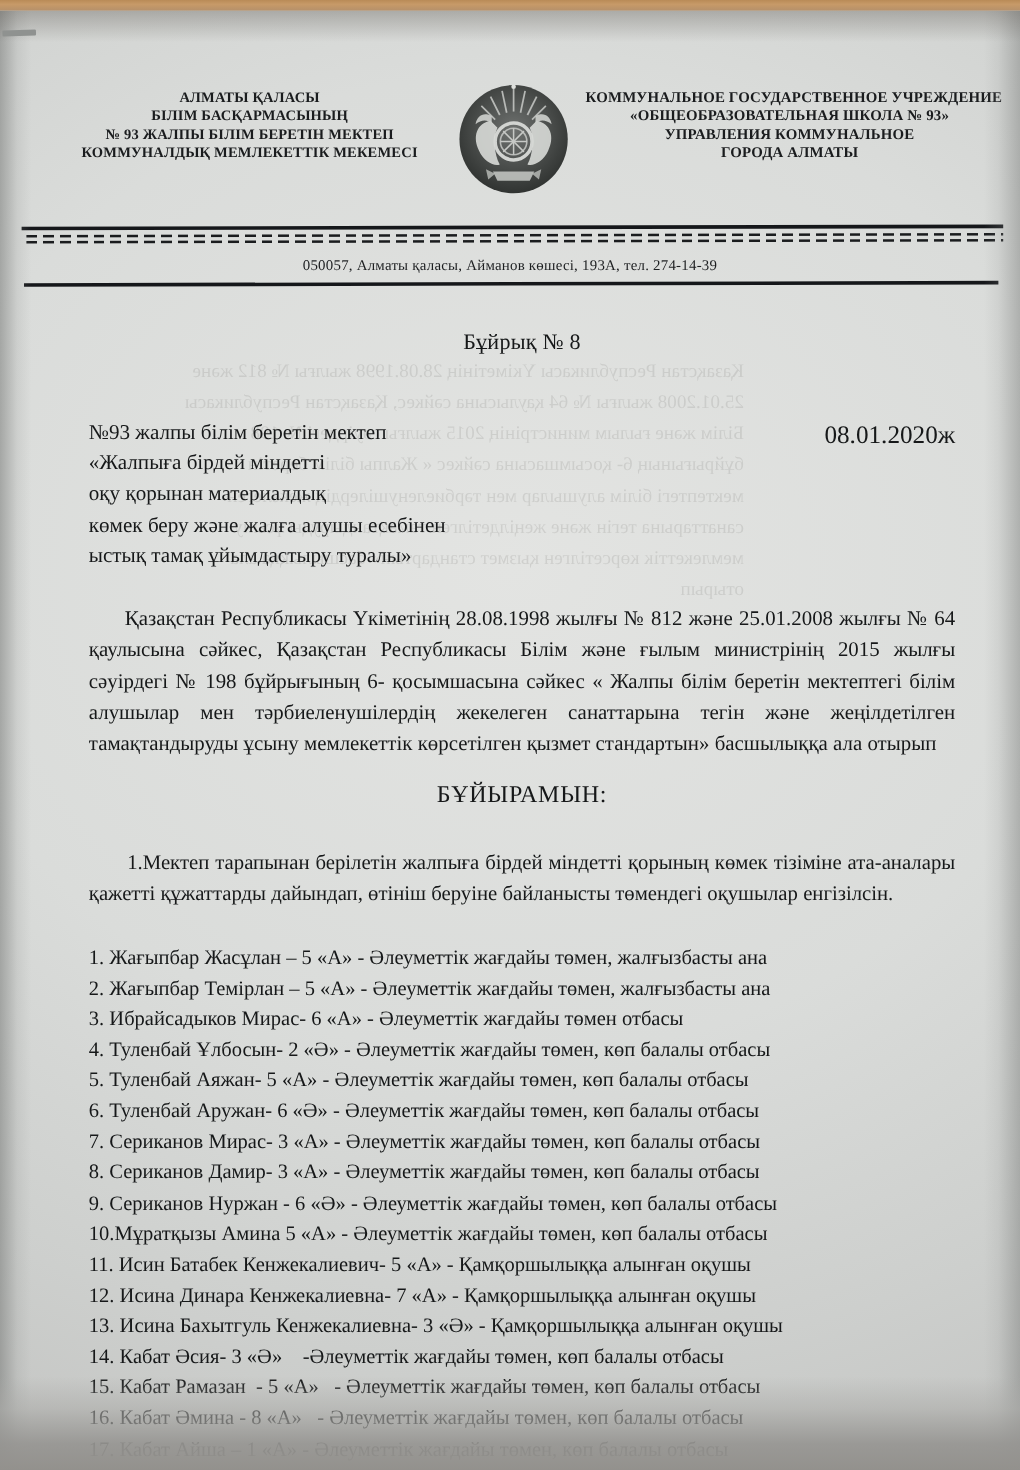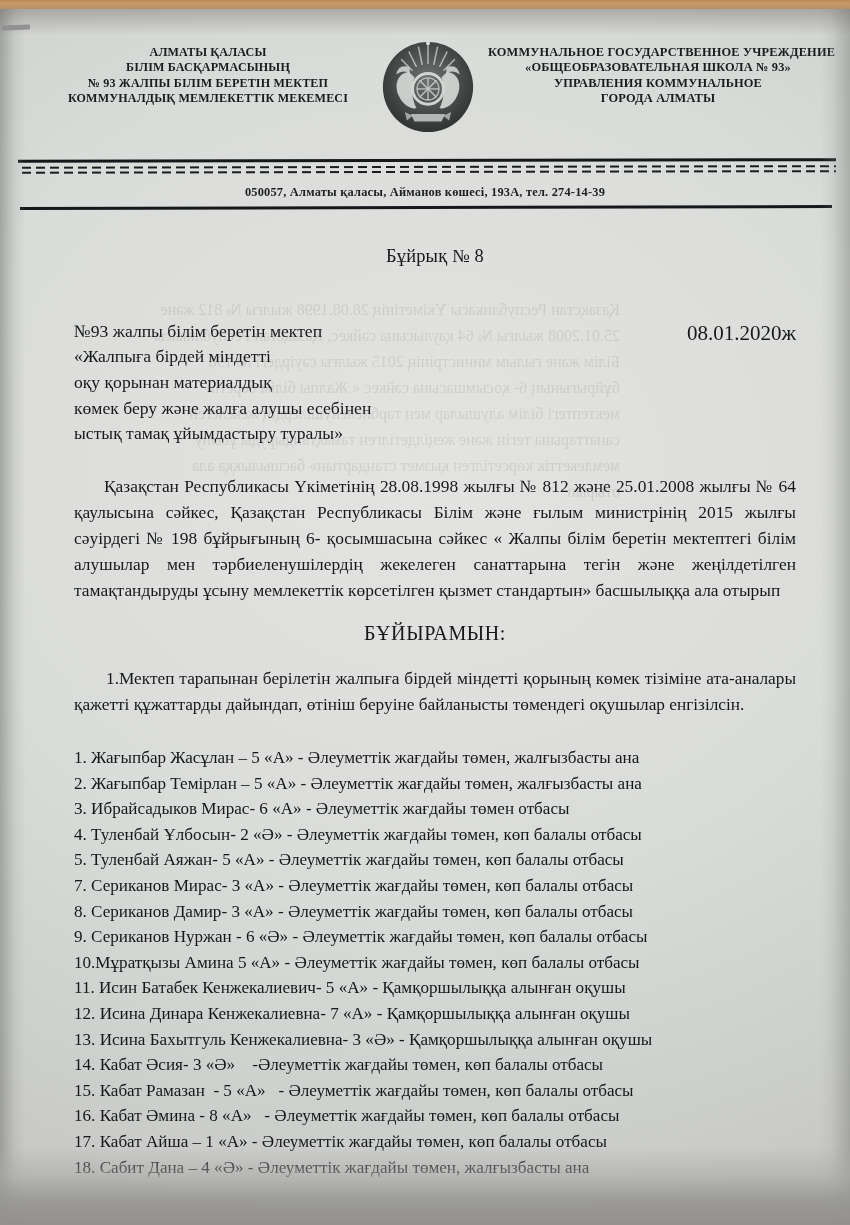--- a/index.html
+++ b/index.html
@@ -86,21 +86,21 @@
     top: 0; left: 0;
     width: 850px;
     color: #16181a;
   }
 
   
   .letterhead {
     display: flex;
     align-items: flex-start;
     justify-content: space-between;
-    padding: 28px 22px 0 48px;
+    padding: 57px 22px 0 48px;
   }
   .lh-left, .lh-right {
     text-align: center;
     font-weight: bold;
     font-size: 12.1px;
     line-height: 15.4px;
     letter-spacing: .15px;
     color: #1a1c1e;
   }
   .lh-left { width: 320px; padding-top: 8px; }
@@ -125,21 +125,21 @@
   }
   .rule-dash {
     height: 2px;
     margin: 4px 14px 0 22px;
     background-image: repeating-linear-gradient(90deg, #1a1c1e 0px, #1a1c1e 9px, rgba(0,0,0,0) 9px, rgba(0,0,0,0) 14px);
     transform: rotate(-0.12deg);
   }
   .rule-dash.second { margin-top: 3px; }
   .addr {
     text-align: center;
-    font-weight: bold;
+    font-weight: normal;
     font-size: 12.4px;
     letter-spacing: .2px;
     padding: 12px 0 6px 0;
     color: #1c1e20;
   }
   .rule-solid-2 {
     height: 2.6px;
     background: #15171a;
     margin: 0 18px 0 20px;
     transform: rotate(-0.14deg);
@@ -189,21 +189,21 @@
   }
 
   .orders-word {
     text-align: center;
     font-size: 20px;
     letter-spacing: .6px;
     margin-top: 16px;
   }
 
   .clause {
-    margin-top: 20px;
+    margin-top: 31px;
     text-align: justify;
     text-indent: 32px;
     font-size: 17.3px;
     line-height: 1.47;
   }
 
   
   .student-list {
     margin-top: 28px;
     padding-bottom: 36px;
@@ -327,20 +327,21 @@
         <div class="orders-word">БҰЙЫРАМЫН:</div>
 
         <div class="clause">1.Мектеп тарапынан берілетін жалпыға бірдей міндетті қорының көмек тізіміне ата-аналары қажетті құжаттарды дайындап, өтініш беруіне байланысты төмендегі оқушылар енгізілсін.</div>
 
         <div class="student-list">
           <div class="student-line">1. Жағыпбар Жасұлан – 5 «А» - Әлеуметтік жағдайы төмен, жалғызбасты ана</div>
           <div class="student-line">2. Жағыпбар Темірлан – 5 «А» - Әлеуметтік жағдайы төмен, жалғызбасты ана</div>
           <div class="student-line">3. Ибрайсадыков Мирас- 6 «А» - Әлеуметтік жағдайы төмен отбасы</div>
           <div class="student-line">4. Туленбай Ұлбосын- 2 «Ә» - Әлеуметтік жағдайы төмен, көп балалы отбасы</div>
           <div class="student-line">5. Туленбай Аяжан- 5 «А» - Әлеуметтік жағдайы төмен, көп балалы отбасы</div>
+          <div class="student-line">6. Туленбай Аружан- 6 «Ә» - Әлеуметтік жағдайы төмен, көп балалы отбасы</div>
           <div class="student-line">7. Сериканов Мирас- 3 «А» - Әлеуметтік жағдайы төмен, көп балалы отбасы</div>
           <div class="student-line">8. Сериканов Дамир- 3 «А» - Әлеуметтік жағдайы төмен, көп балалы отбасы</div>
           <div class="student-line">9. Сериканов Нуржан - 6 «Ә» - Әлеуметтік жағдайы төмен, көп балалы отбасы</div>
           <div class="student-line">10.Мұратқызы Амина 5 «А» - Әлеуметтік жағдайы төмен, көп балалы отбасы</div>
           <div class="student-line">11. Исин Батабек Кенжекалиевич- 5 «А» - Қамқоршылыққа алынған оқушы</div>
           <div class="student-line">12. Исина Динара Кенжекалиевна- 7 «А» - Қамқоршылыққа алынған оқушы</div>
           <div class="student-line">13. Исина Бахытгуль Кенжекалиевна- 3 «Ә» - Қамқоршылыққа алынған оқушы</div>
           <div class="student-line">14. Кабат Әсия- 3 «Ә»    -Әлеуметтік жағдайы төмен, көп балалы отбасы</div>
           <div class="student-line">15. Кабат Рамазан  - 5 «А»   - Әлеуметтік жағдайы төмен, көп балалы отбасы</div>
           <div class="student-line">16. Кабат Әмина - 8 «А»   - Әлеуметтік жағдайы төмен, көп балалы отбасы</div>

